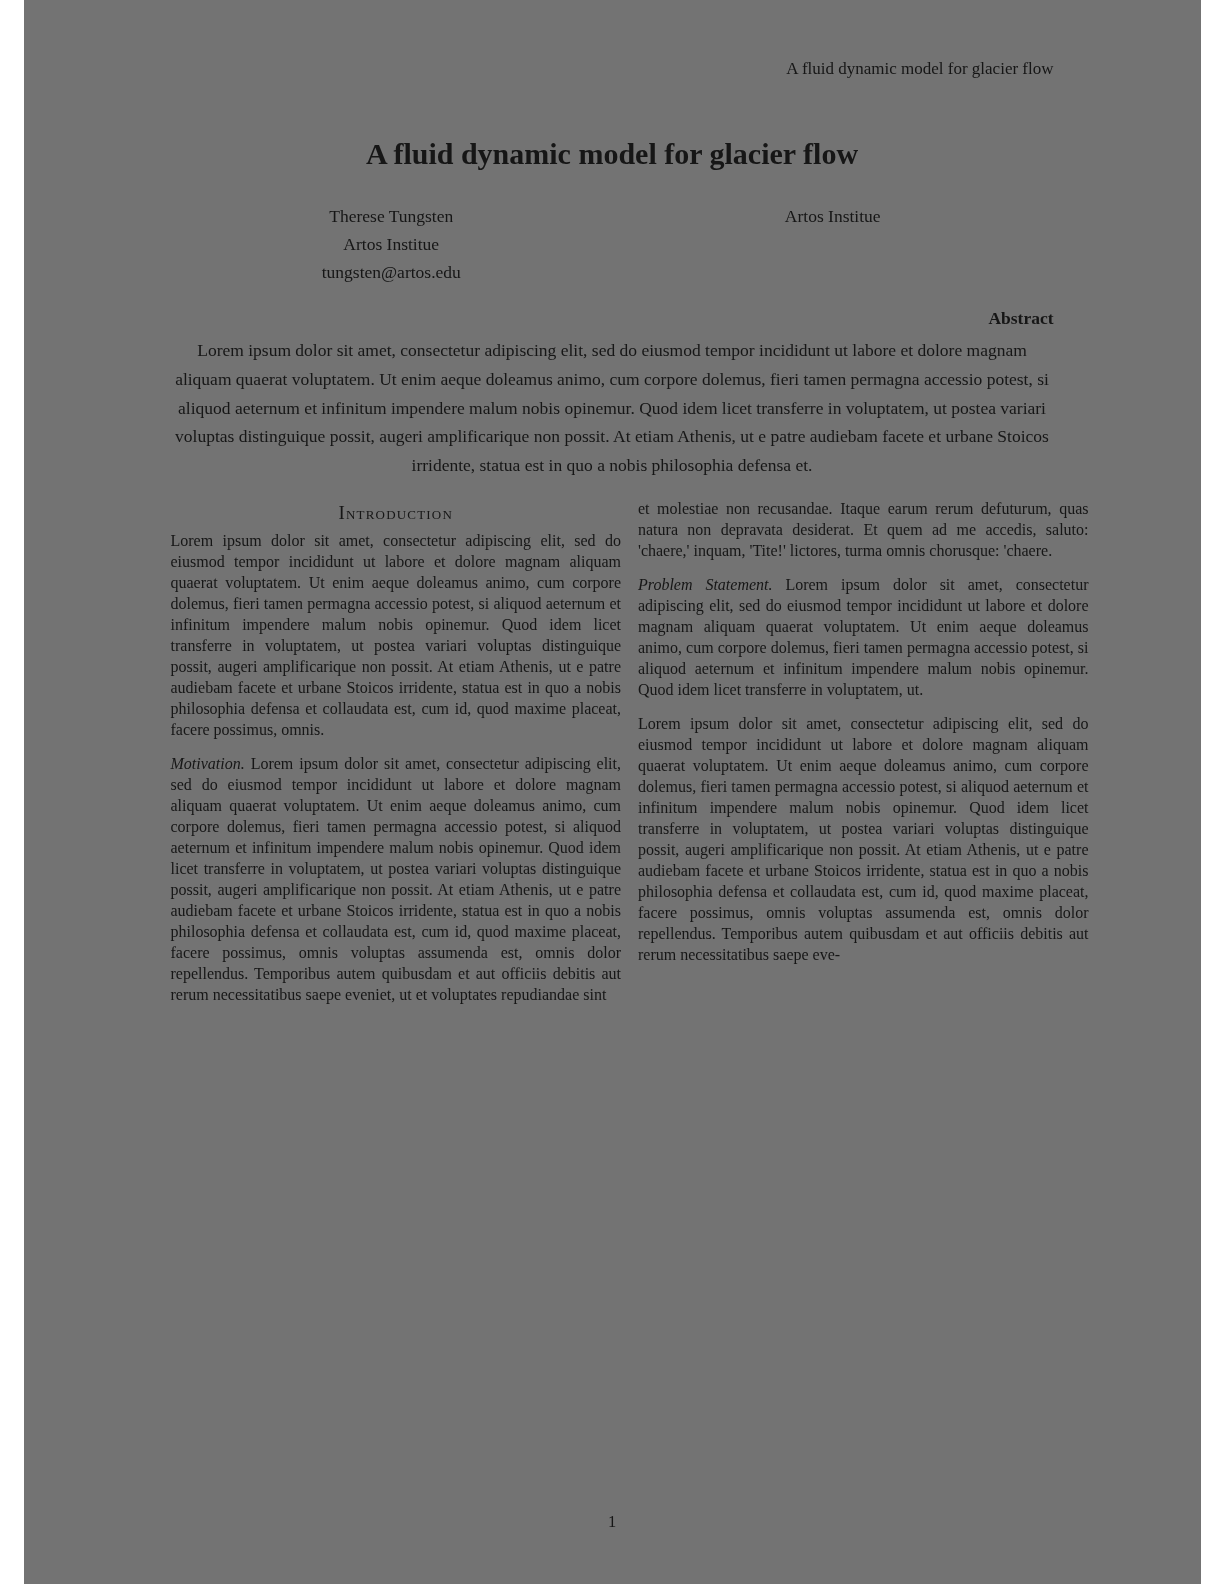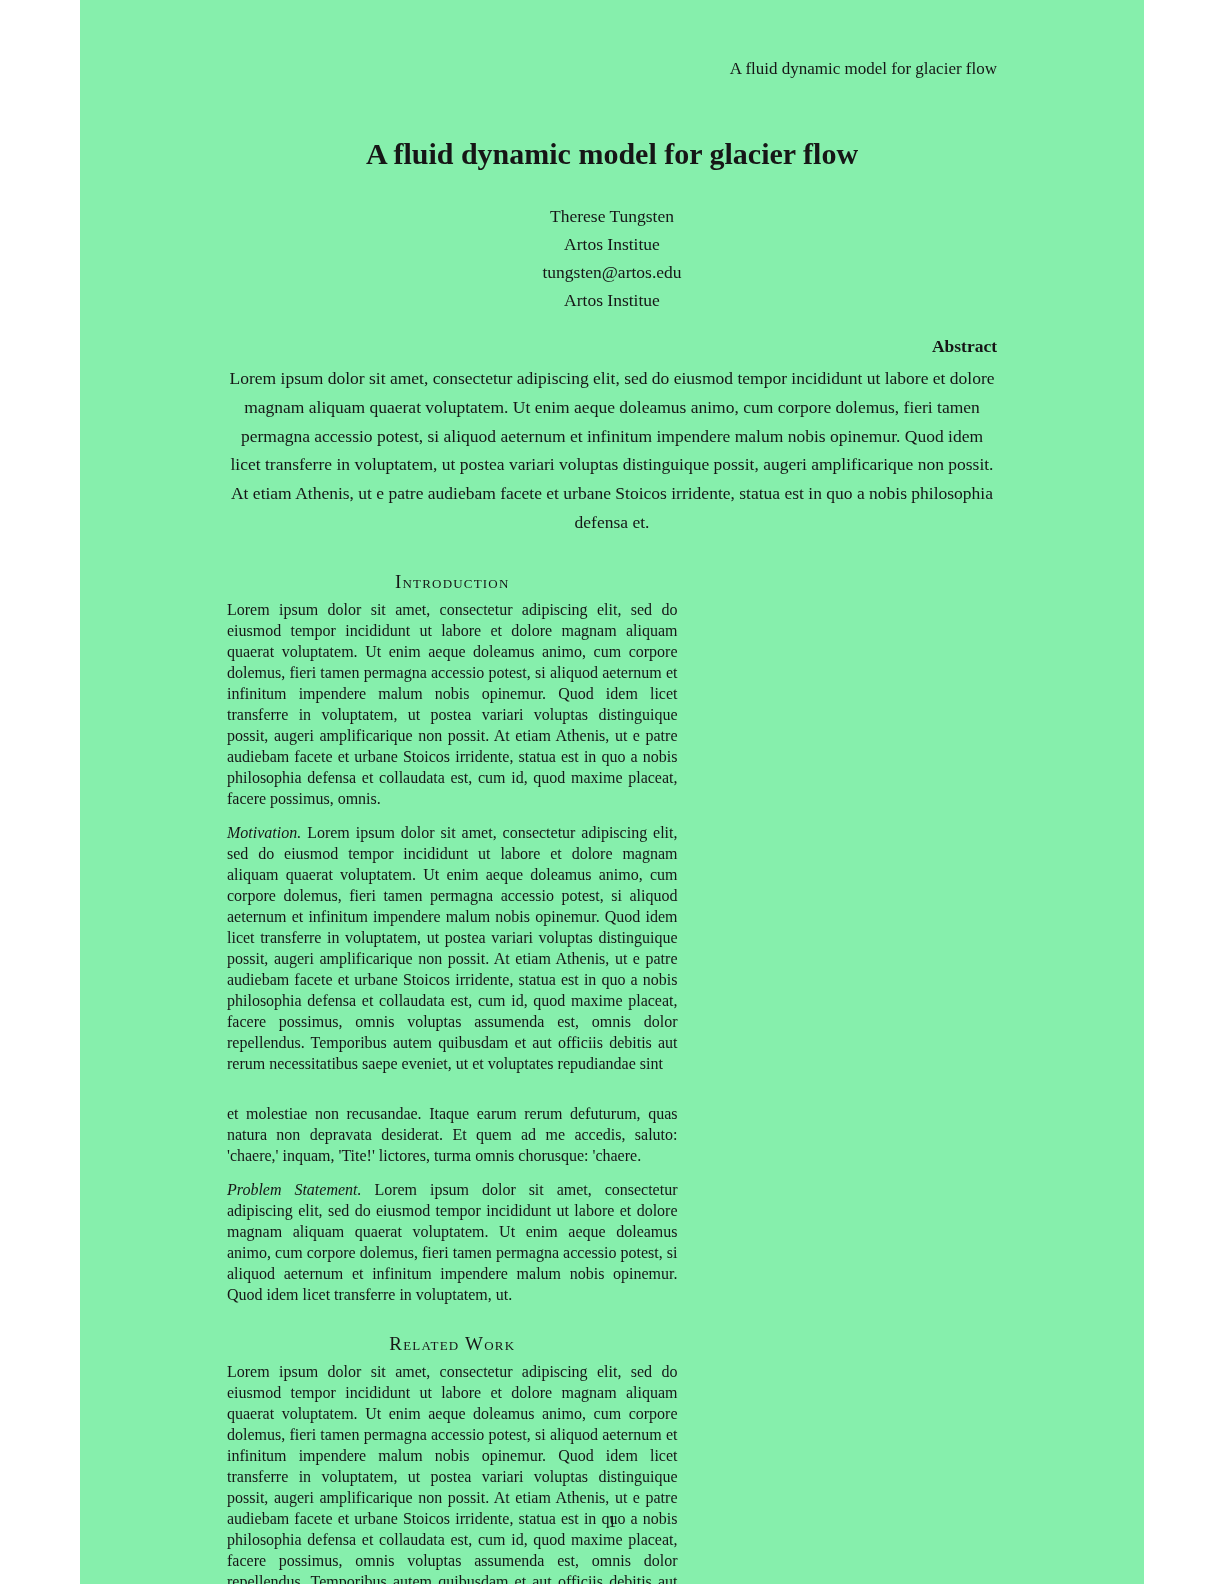--- a/index.html
+++ b/index.html
@@ -2,24 +2,24 @@
 <html lang="la"><head>
 <meta charset="utf-8">
 <style>
   html, body {
     margin: 0;
     padding: 0;
     background: #ffffff;
   }
   .page {
     position: relative;
-    width: 1064px;
+    width: 1177px;
     height: 1584px;
     margin: 0 auto;
-    background: #86efac;
+    background: #737373;
     color: #161616;
     font-family: "Liberation Serif", "DejaVu Serif", serif;
     box-sizing: border-box;
     padding: 58px 147px 0 147px;
     overflow: hidden;
   }
   .running-header {
     text-align: right;
     font-size: 17px;
     line-height: 22px;
@@ -27,21 +27,20 @@
   .paper-title {
     text-align: center;
     font-size: 30px;
     font-weight: 700;
     line-height: 44px;
     margin: 52px 0 0 0;
   }
   .authors {
     display: flex;
     margin-top: 26px;
-    flex-direction: column;
   }
   .author {
     flex: 1 1 50%;
     text-align: center;
     font-size: 17.5px;
     line-height: 28px;
   }
   .abstract-heading {
     text-align: right;
     font-size: 17.5px;
@@ -50,23 +49,22 @@
     margin: 18px 0 0 0;
   }
   .abstract-text {
     text-align: center;
     font-size: 17.5px;
     line-height: 28.8px;
     margin: 4px 0 0 0;
   }
   .columns {
     display: flex;
-    gap: 29px;
-    margin-top: 30px;
-    flex-direction: column;
+    gap: 17px;
+    margin-top: 18px;
   }
   .column {
     flex: 0 0 450.5px;
     width: 450.5px;
   }
   .section-heading {
     text-align: center;
     font-size: 19px;
     font-weight: 400;
     font-variant: small-caps;
@@ -127,21 +125,20 @@
 
     <div class="column">
       <h2 class="section-heading">Introduction</h2>
       <p class="body-para">Lorem ipsum dolor sit amet, consectetur adipiscing elit, sed do eiusmod tempor incididunt ut labore et dolore magnam aliquam quaerat voluptatem. Ut enim aeque doleamus animo, cum corpore dolemus, fieri tamen permagna accessio potest, si aliquod aeternum et infinitum impendere malum nobis opinemur. Quod idem licet transferre in voluptatem, ut postea variari voluptas distinguique possit, augeri amplificarique non possit. At etiam Athenis, ut e patre audiebam facete et urbane Stoicos irridente, statua est in quo a nobis philosophia defensa et collaudata est, cum id, quod maxime placeat, facere possimus, omnis.</p>
       <p class="body-para"><span class="runin">Motivation.</span> <span>Lorem ipsum dolor sit amet, consectetur adipiscing elit, sed do eiusmod tempor incididunt ut labore et dolore magnam aliquam quaerat voluptatem. Ut enim aeque doleamus animo, cum corpore dolemus, fieri tamen permagna accessio potest, si aliquod aeternum et infinitum impendere malum nobis opinemur. Quod idem licet transferre in voluptatem, ut postea variari voluptas distinguique possit, augeri amplificarique non possit. At etiam Athenis, ut e patre audiebam facete et urbane Stoicos irridente, statua est in quo a nobis philosophia defensa et collaudata est, cum id, quod maxime placeat, facere possimus, omnis voluptas assumenda est, omnis dolor repellendus. Temporibus autem quibusdam et aut officiis debitis aut rerum necessitatibus saepe eveniet, ut et voluptates repudiandae sint</span></p>
     </div>
 
     <div class="column">
       <p class="body-para">et molestiae non recusandae. Itaque earum rerum defuturum, quas natura non depravata desiderat. Et quem ad me accedis, saluto: 'chaere,' inquam, 'Tite!' lictores, turma omnis chorusque: 'chaere.</p>
       <p class="body-para"><span class="runin">Problem Statement.</span> <span>Lorem ipsum dolor sit amet, consectetur adipiscing elit, sed do eiusmod tempor incididunt ut labore et dolore magnam aliquam quaerat voluptatem. Ut enim aeque doleamus animo, cum corpore dolemus, fieri tamen permagna accessio potest, si aliquod aeternum et infinitum impendere malum nobis opinemur. Quod idem licet transferre in voluptatem, ut.</span></p>
-      <h2 class="section-heading spaced">Related Work</h2>
       <p class="body-para">Lorem ipsum dolor sit amet, consectetur adipiscing elit, sed do eiusmod tempor incididunt ut labore et dolore magnam aliquam quaerat voluptatem. Ut enim aeque doleamus animo, cum corpore dolemus, fieri tamen permagna accessio potest, si aliquod aeternum et infinitum impendere malum nobis opinemur. Quod idem licet transferre in voluptatem, ut postea variari voluptas distinguique possit, augeri amplificarique non possit. At etiam Athenis, ut e patre audiebam facete et urbane Stoicos irridente, statua est in quo a nobis philosophia defensa et collaudata est, cum id, quod maxime placeat, facere possimus, omnis voluptas assumenda est, omnis dolor repellendus. Temporibus autem quibusdam et aut officiis debitis aut rerum necessitatibus saepe eve-</p>
     </div>
 
   </div>
 
   <div class="page-number">1</div>
 
 </div>
 
 </body></html>

